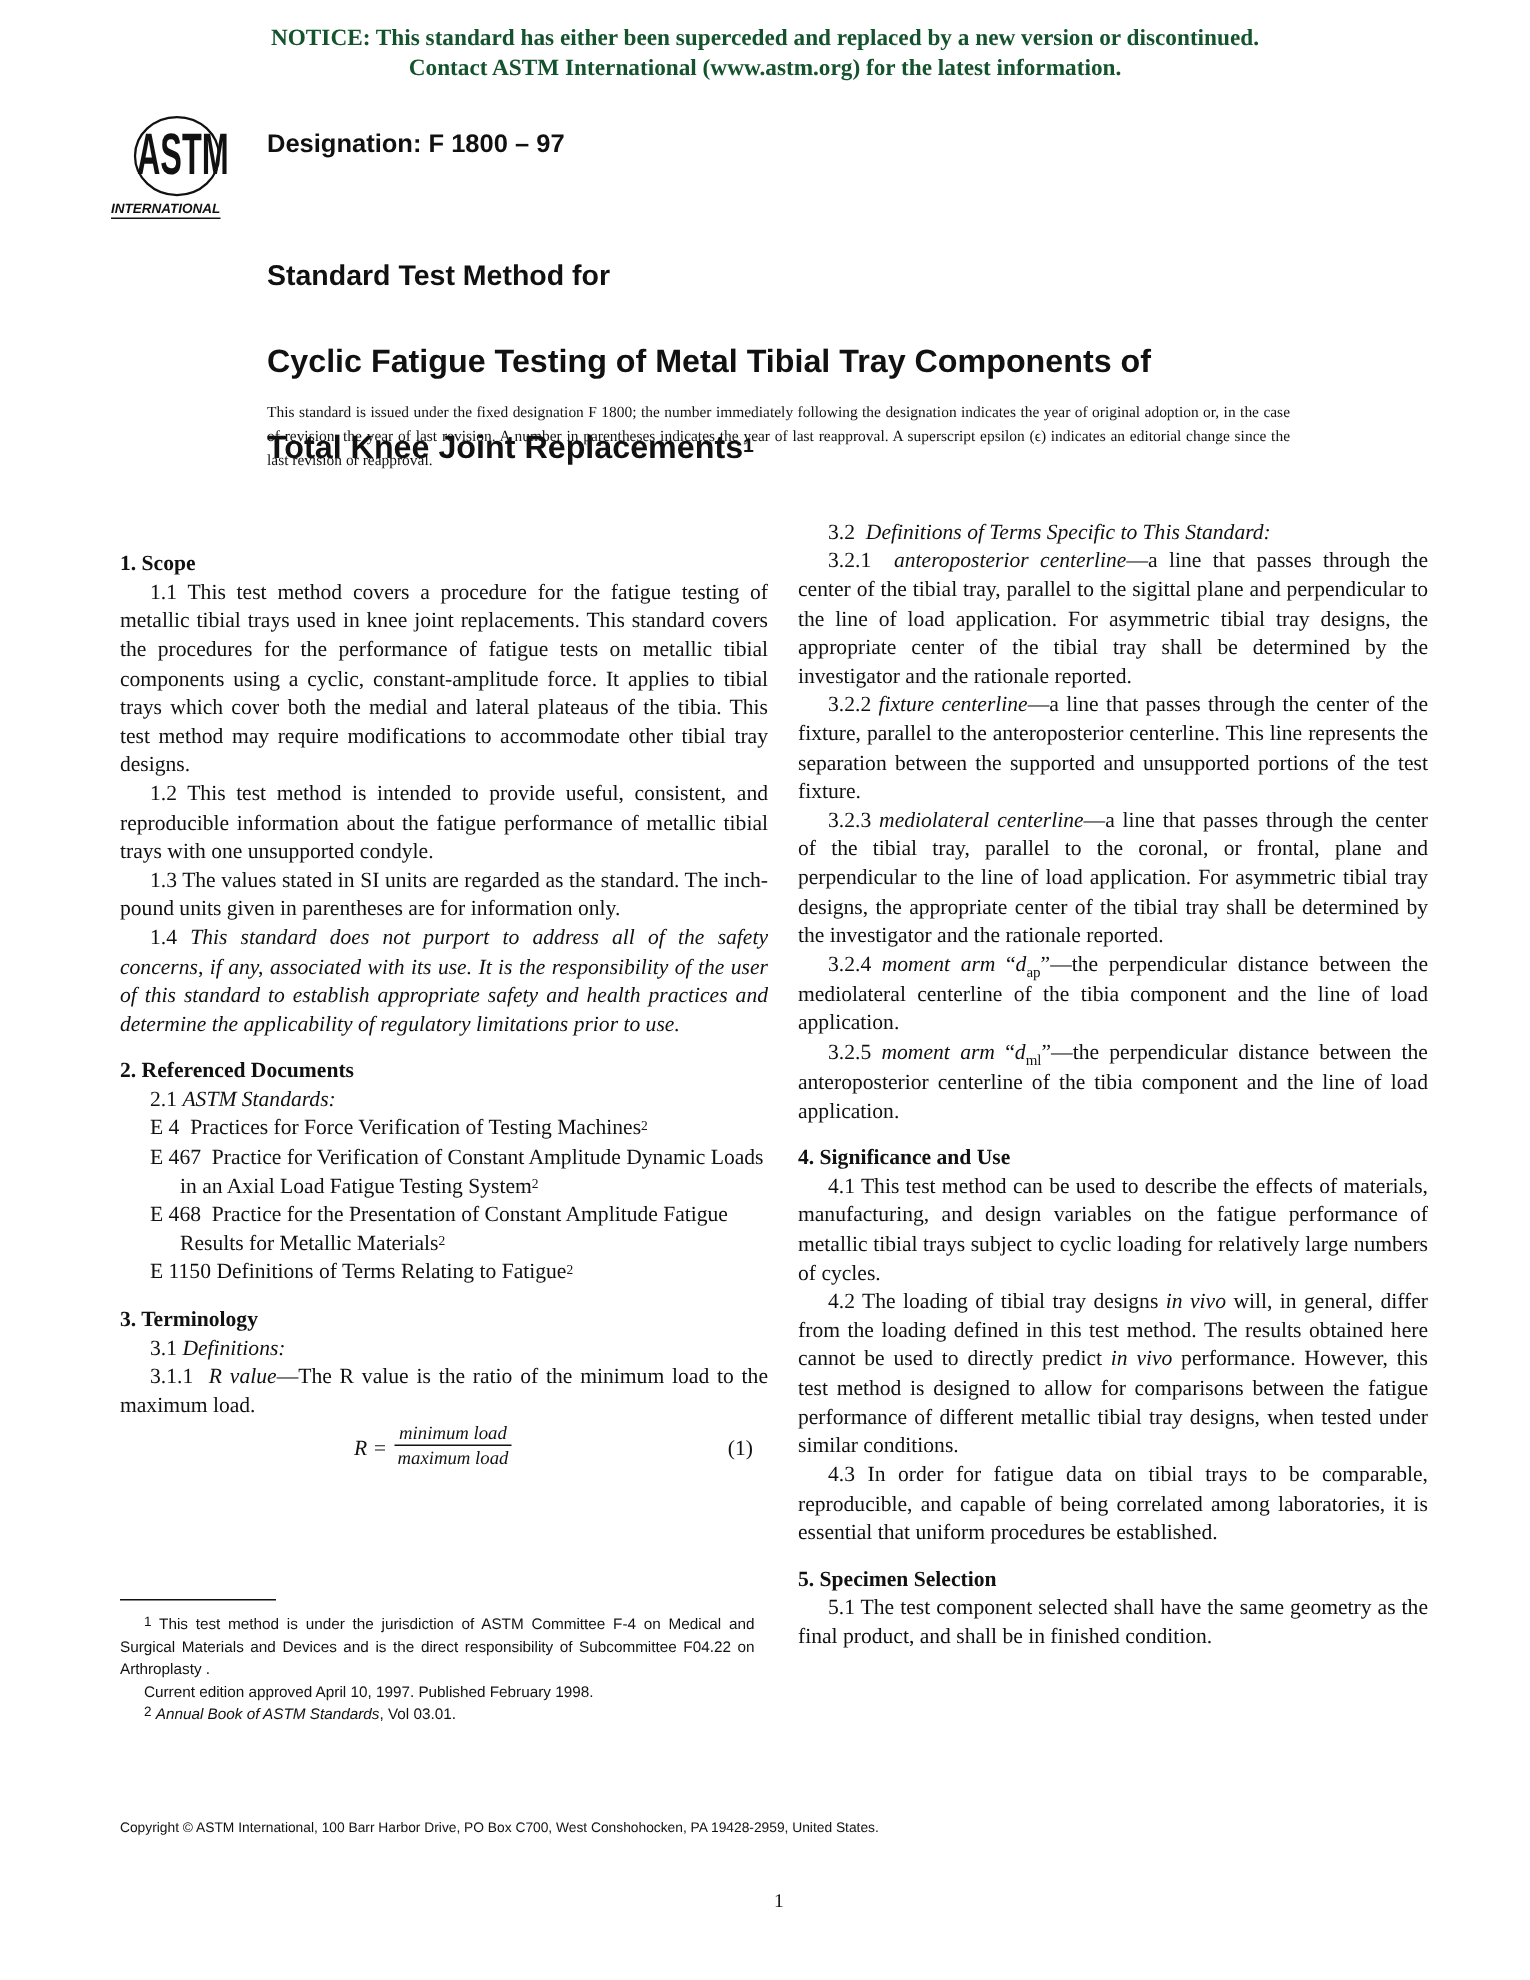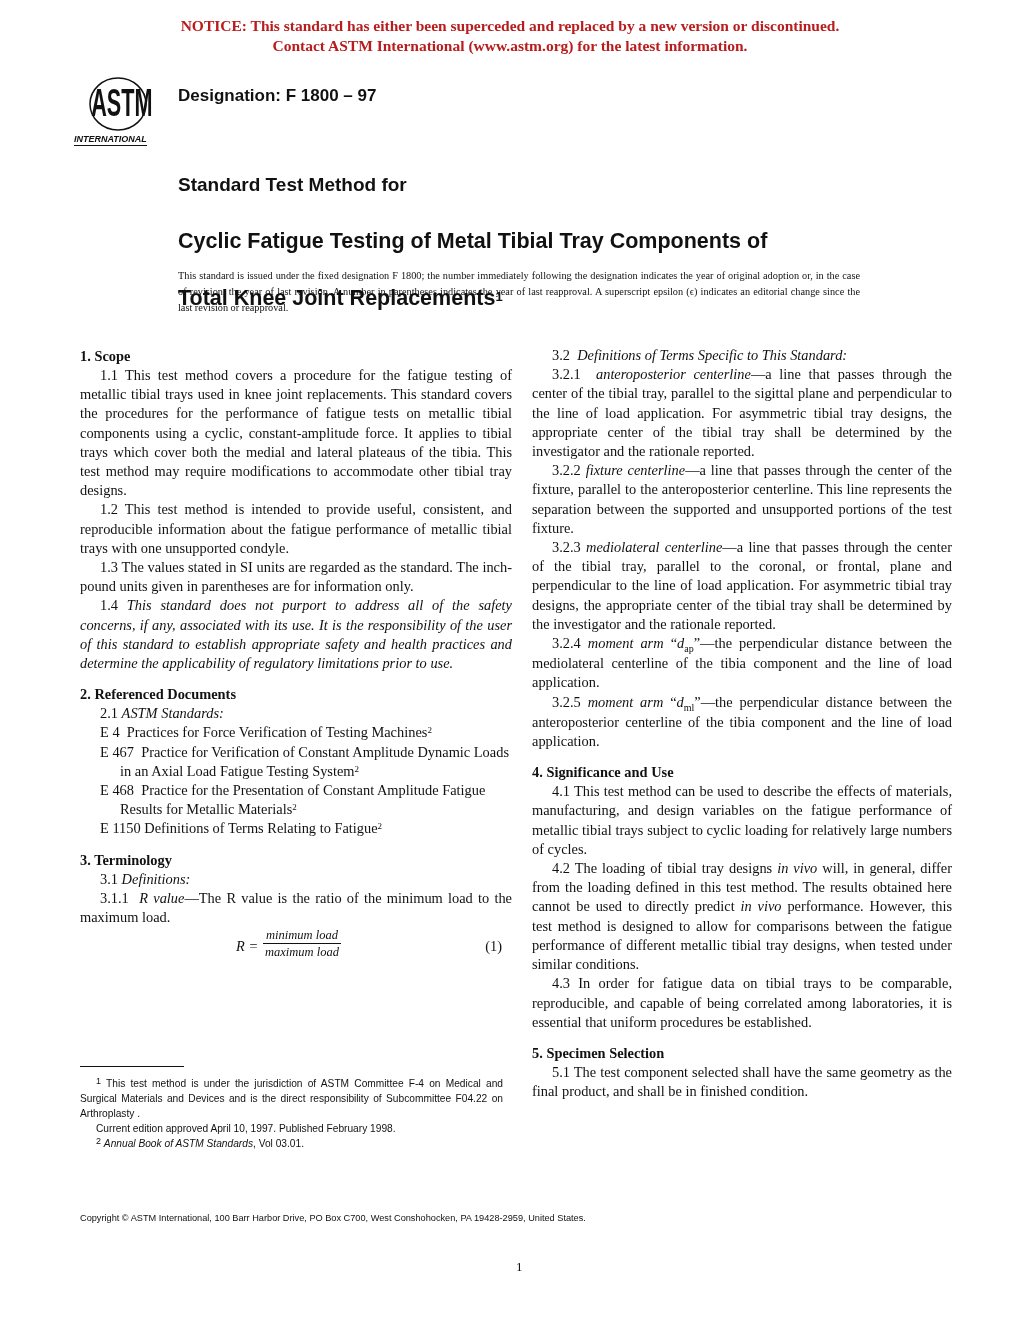--- a/index.html
+++ b/index.html
@@ -1,29 +1,29 @@
 <!DOCTYPE html>
 <html><head>
 <meta charset="utf-8">
 <style>
   html, body { margin:0; padding:0; background:#fff; }
   body { width:1020px; height:1320px; position:relative; overflow:hidden; color:#111; font-family:"Liberation Serif", serif; }
-  .notice { position:absolute; left:0; width:1020px; text-align:center; color:#b91c1c; font-family:"Liberation Serif", serif; font-weight:bold; font-size:15.5px; }
+  .notice { position:absolute; left:0; width:1020px; text-align:center; color:#14532d; font-family:"Liberation Serif", serif; font-weight:bold; font-size:15.5px; }
   .notice.l1 { top:17px; }
   .notice.l2 { top:37px; }
   .logo { position:absolute; left:74px; top:72px; width:96px; height:76px; }
   .logo-int { position:absolute; left:74px; top:134px; font-family:"Liberation Sans", sans-serif; font-weight:bold; font-style:italic; font-size:9px; letter-spacing:0px; border-bottom:1.5px solid #111; padding-bottom:1px;text-align:center; }
   .designation { position:absolute; left:178px; top:86px; font-family:"Liberation Sans", sans-serif; font-weight:bold; font-size:17px; }
   .title { position:absolute; left:178px; top:173px; font-family:Liberation Sans, sans-serif; font-weight:bold; }
   .title .t1 { font-size:19px; line-height:24px; }
   .title .t2 { font-size:21.5px; line-height:25px;margin-top:32px; }
   .title sup { font-size:13px; vertical-align:top; position:relative; top:-2px; }
   .issue { position:absolute; left:178px; top:268px; width:682px; font-size:10.3px; line-height:16px; text-align:justify; text-align-last:left; }
   .col { position:absolute; top:346px; width:432px; font-size:14.4px; line-height:19.2px; }
-  .col.left { left:80px; }
+  .col.left { left:80px;margin-top:20px; }
   .col.right { left:532px; width:420px; }
   .col p { margin:0; text-align:justify; }
   .col p.ind { text-indent:20px; }
   .h { font-weight:bold; margin:0; line-height:20px; }
   .gap { height:11px; }
   .ref { padding-left:40px; text-indent:-20px; margin:0; text-align:left !important; }
   .ref0 { margin:0; padding-left:20px; }
   sup.fn { font-size:9px; vertical-align:top; position:relative; top:-2px; }
   .sub { font-size:10px; vertical-align:baseline; position:relative; top:4px; font-style:normal; }
   .eq { position:relative; height:40px; }

